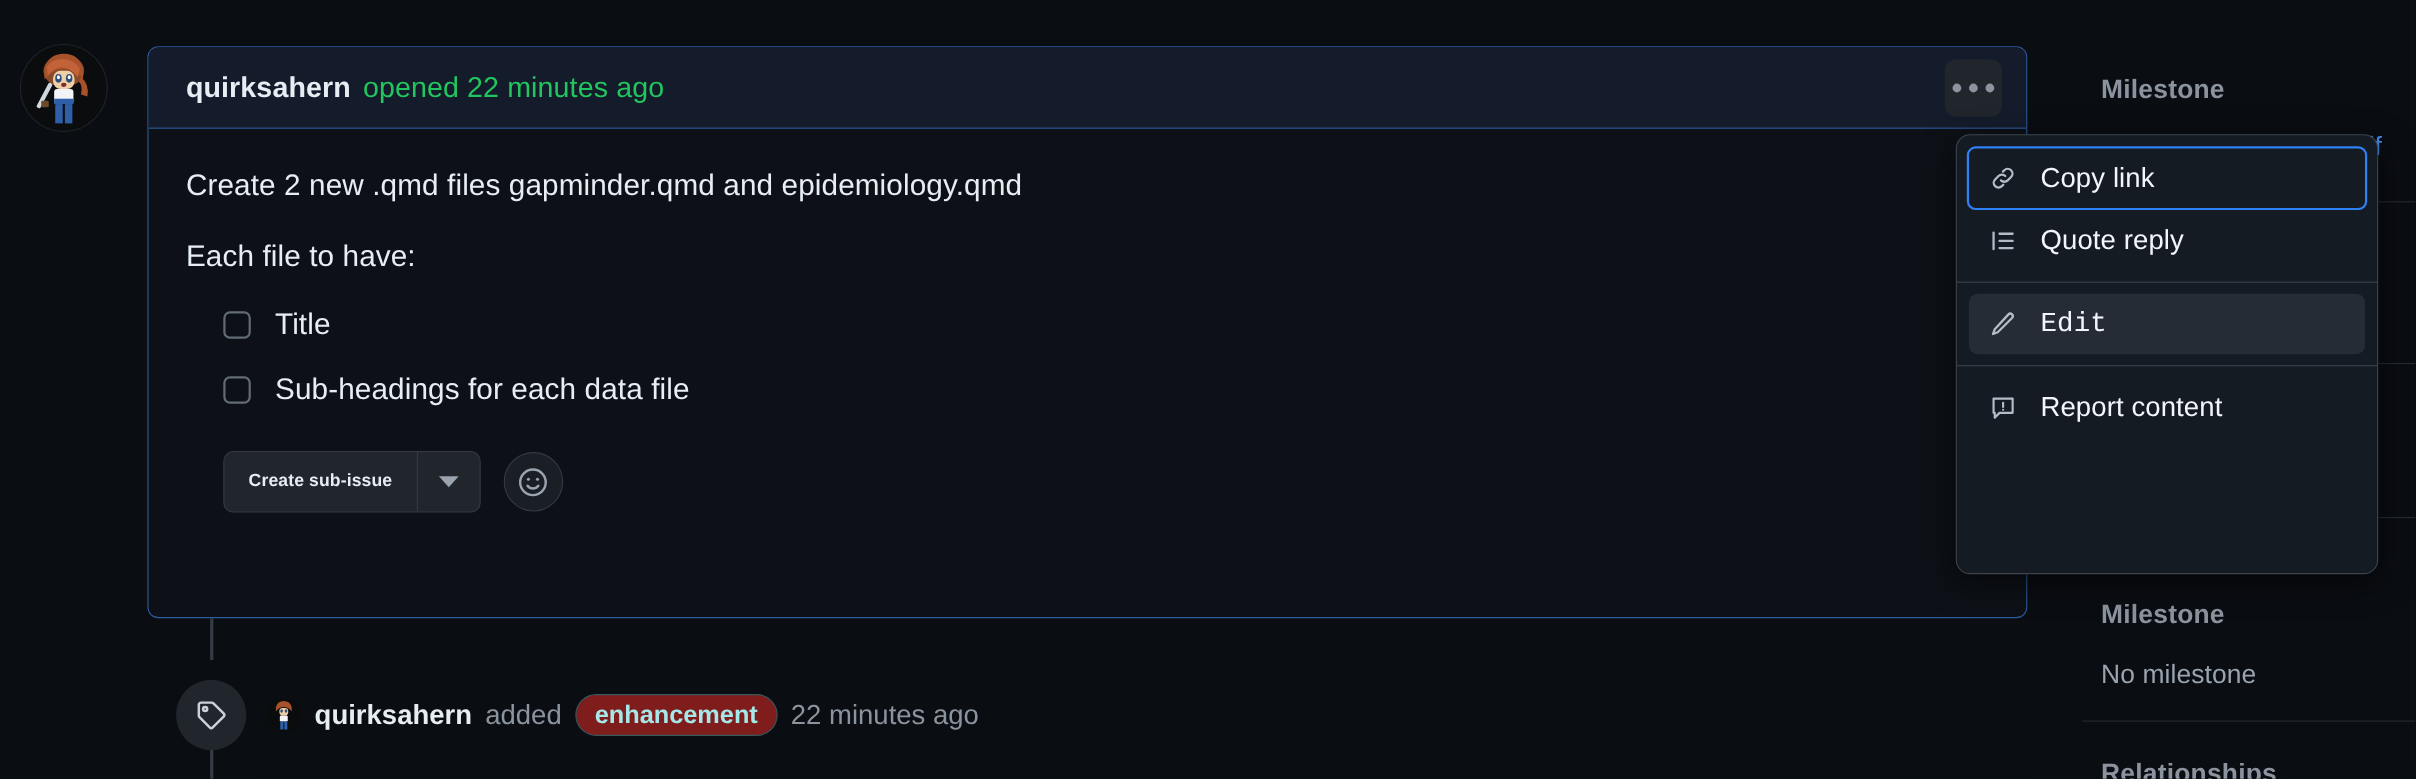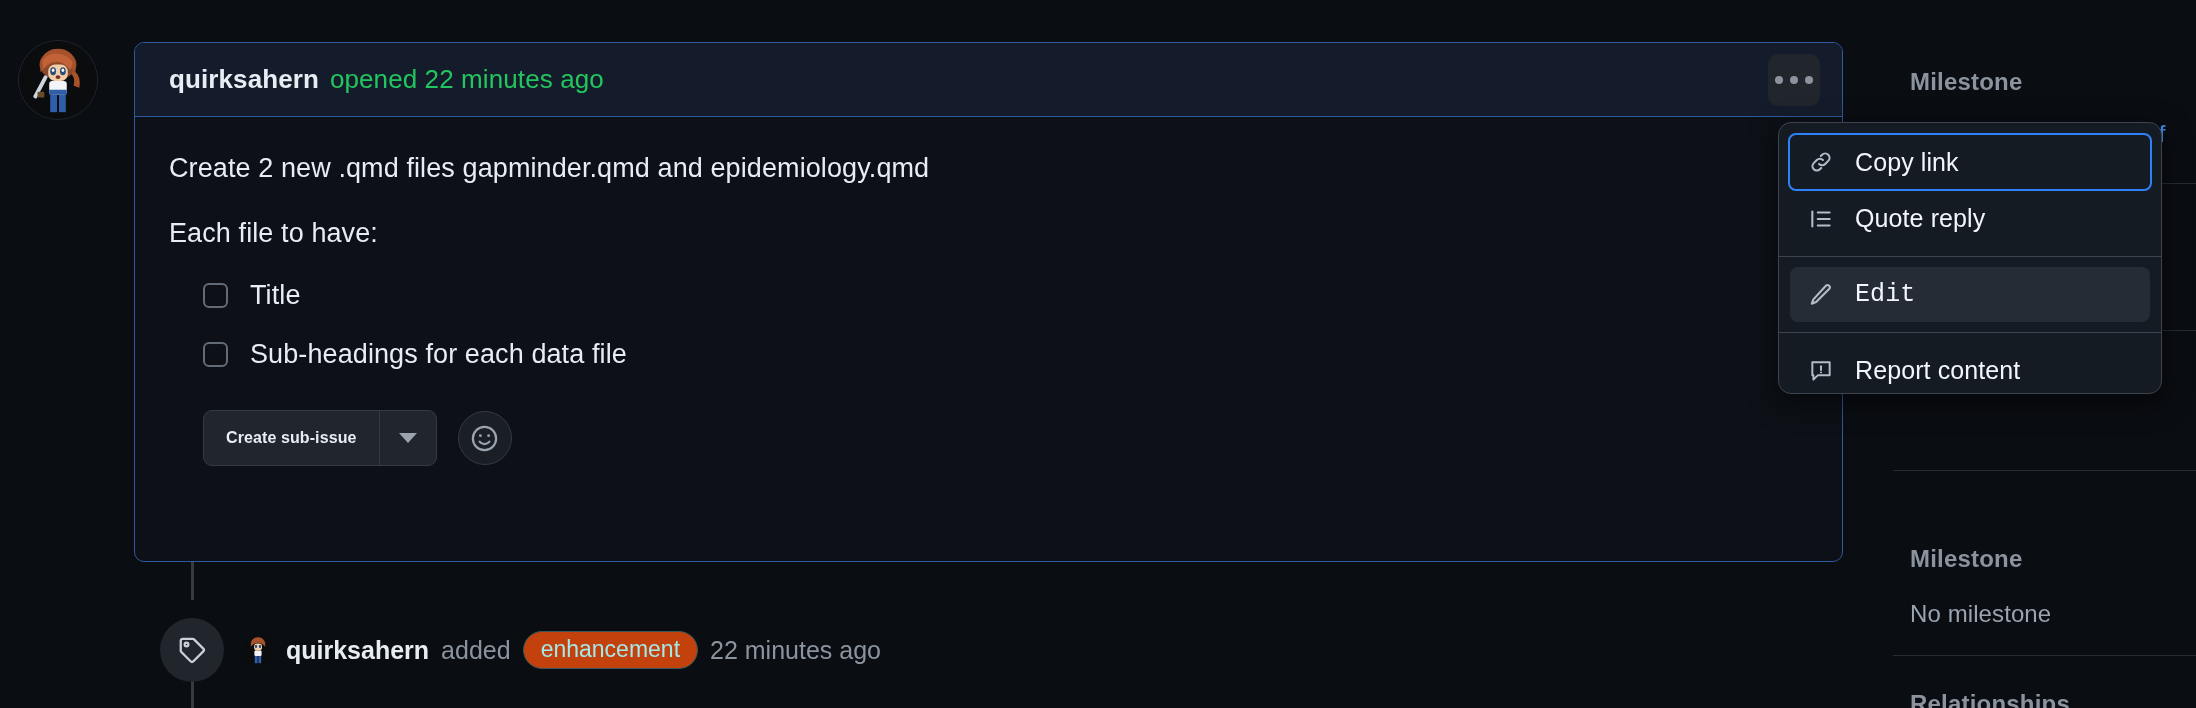--- a/index.html
+++ b/index.html
@@ -97,43 +97,43 @@
     width: 64px; height: 64px; border-radius: 50%; background: #21262d;
     display:flex; align-items:center; justify-content:center; flex:none;
   }
   .timeline-icon svg { width: 30px; height: 30px; }
   .timeline-text { display:flex; align-items:center; gap: 12px; white-space: nowrap; }
   .tl-avatar { width:32px;height:32px;border-radius:50%;overflow:hidden;background:#12161d;flex:none; }
   .tl-avatar svg { display:block;width:100%;height:100%; }
   .tl-user { font-size: 25px; font-weight: 700; color: #e6edf3; }
   .tl-verb { font-size: 25px; color: #8b949e; }
   .tl-label {
-    font-size: 23px; font-weight: 400; color: #a5e8ea;
-    border: 1px solid #36585c; background: #c2410c;
+    font-size: 23px; font-weight: 700; color: #a5e8ea;
+    border: 1px solid #36585c; background: #7f1d1d;
     border-radius: 999px; padding: 6px 17px 7px; line-height: 1;
   }
   .tl-time { font-size: 25px; color: #8b949e; }
 
   
   .sidebar { position: absolute; left: 1893px; top: 0; width: 303px; height: 708px; }
   .sb-title { font-size: 24px; font-weight: 700; color: #8b949e; letter-spacing: .2px; }
   .sb-value { font-size: 24px; color: #9aa4af; letter-spacing: .1px; }
   .sb-link { font-size: 24px; color: #4493f8; }
   .sb-rule { position: absolute; height: 1px; background: #272c33; left: 1893px; width: 303px; }
 
   .sb-assignees-title { position:absolute; left: 1910px; top: 68px; }
   .sb-assign-link { position:absolute; left: 2140px; top: 120px; }
   .sb-milestone-title { position:absolute; left: 1910px; top: 545px; }
   .sb-milestone-value { position:absolute; left: 1910px; top: 600px; }
   .sb-relationships-title { position:absolute; left: 1910px; top: 690px; }
 
   
   .dropdown {
     position: absolute; left: 1778px; top: 122px;
-    width: 384px; height: 272px;
+    width: 384px; height: 400px;
     background: #151b23; border: 1px solid #3d444d; border-radius: 13px;
     box-shadow: 0 8px 28px rgba(0,0,0,.6);
     padding: 10px 0; overflow: hidden;
   }
   .dd-group { padding: 0; }
   .dd-sep { height: 1px; background: #3d444d; margin: 10px 0; }
   .dd-item {
     display: flex; align-items: center; gap: 20px;
     height: 55px; margin: 0 11px; padding: 0 17px;
     border-radius: 8px; cursor: pointer;

